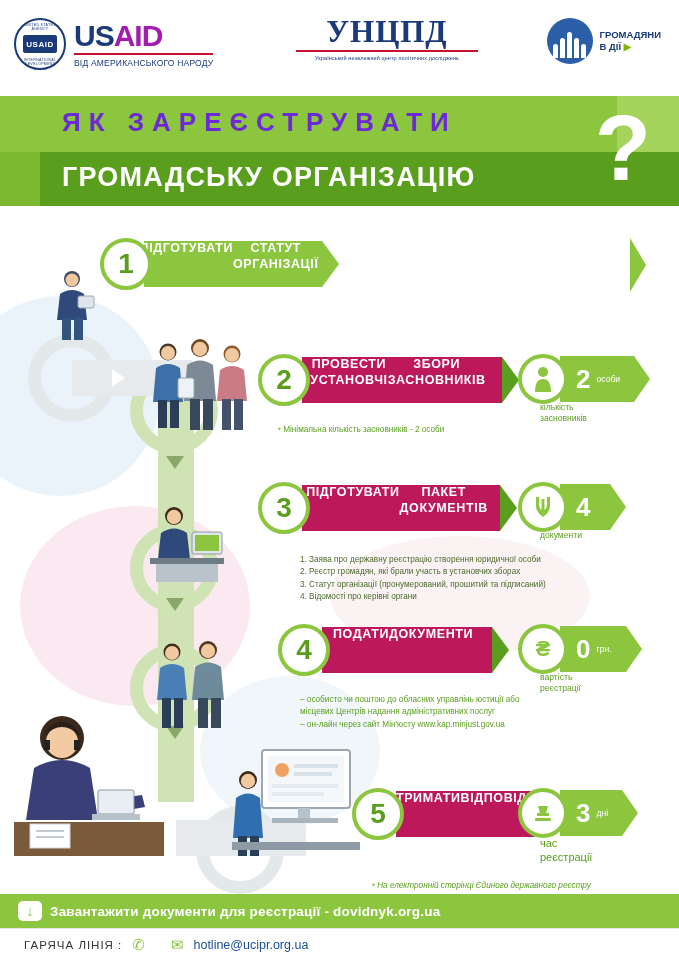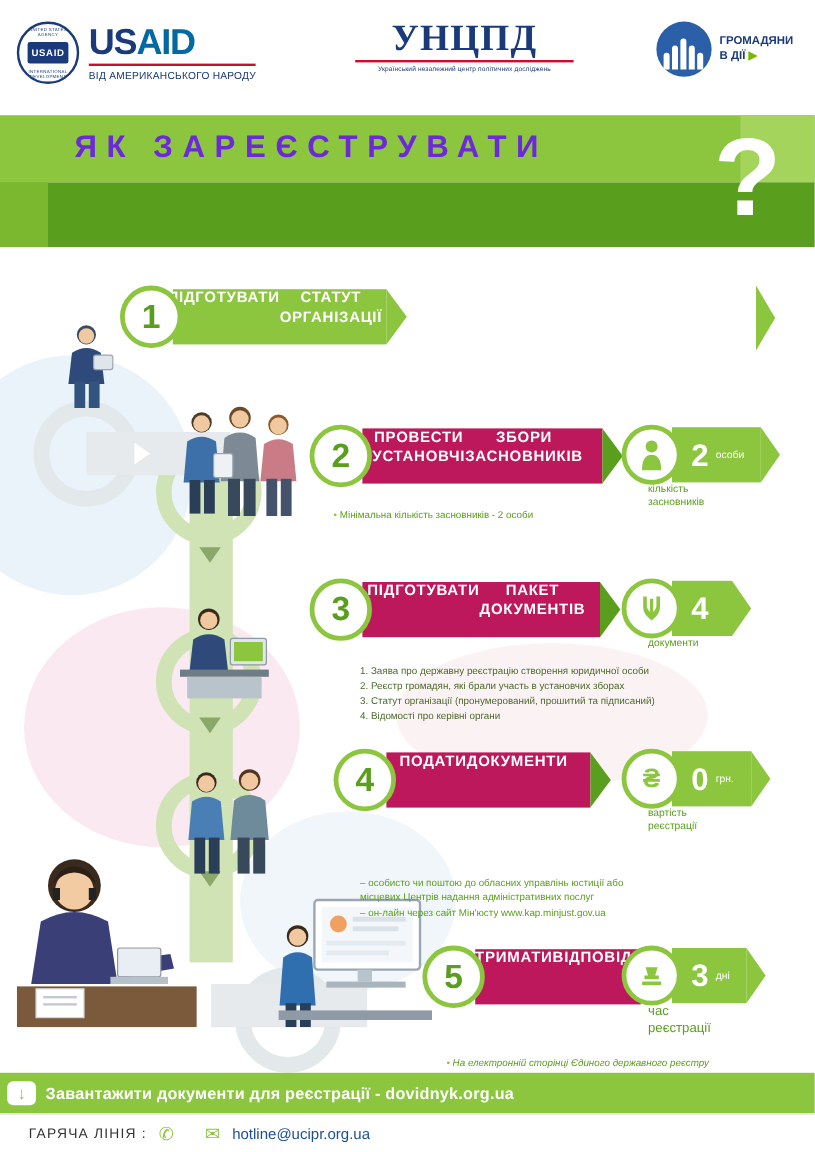--- a/index.html
+++ b/index.html
@@ -30,21 +30,21 @@
   }
   .usaid-seal .arc {
     position:absolute; bottom:2px; left:0; width:100%;
     text-align:center; font-size:3.6px; color:#1a3a7a; letter-spacing:.3px;
   }
   .usaid-seal .arctop {
     position:absolute; top:3px; left:0; width:100%;
     text-align:center; font-size:3.6px; color:#1a3a7a; letter-spacing:.3px;
   }
   .usaid-text .main { font-size:30px; font-weight:bold; color:#1a3a7a; line-height:1; letter-spacing:-1px; }
-  .usaid-text .main .red { color:#0369a1;margin-top:46px; }
+  .usaid-text .main .red { color:#a21caf;margin-top:46px; }
   .usaid-text .sub { font-size:8.5px; color:#1a3a7a; margin-top:3px; letter-spacing:.2px; }
   .usaid-rule { width:100%; height:2px; background:#c8102e; margin-top:2px; }
 
   .uncpd { position:absolute; left:292px; top:16px; text-align:center; width:190px; }
   .uncpd .title { font-family:"Liberation Serif", serif; font-size:31px; font-weight:bold; color:#1a3a7a; letter-spacing:1px; line-height:1; }
   .uncpd .rule { height:2px; background:#c8102e; margin:3px 4px; }
   .uncpd .sub { font-size:5.5px; color:#1a3a7a; letter-spacing:.1px; }
 
   .gromad { position:absolute; right:18px; top:18px; display:flex; align-items:center; gap:7px; }
   .gromad-badge {
@@ -156,21 +156,21 @@
   .kpi-lines { font-size:8.6px; line-height:1.25; }
   .kpi-unit { font-size:8.6px; }
 
   .bullets { position:absolute; color:#5a9e1e; font-size:8.2px; line-height:1.5; }
   .bullets.dark { color:#4e4e4e; }
   .bullets .b { color:#8cc63f; }
 
   
   .footer-green {
     position:absolute; left:0; top:894px; width:679px; height:34px;
-    background:#8cc63f; display:flex; align-items:center; padding-left:6px; gap:8px;
+    background:#8cc63f; display:flex; align-items:center; padding-left:18px; gap:8px;
   }
   .dl-icon {
     width:24px; height:20px; background:#ffffff; border-radius:5px;
     position:relative; flex:0 0 auto;
   }
   .dl-icon::after {
     content:"↓"; position:absolute; inset:0; color:#8cc63f;
     font-size:14px; font-weight:bold; text-align:center; line-height:20px;
   }
   .footer-green .txt { color:#ffffff; font-size:13.5px; font-weight:bold; letter-spacing:.2px; }
@@ -229,20 +229,21 @@
       </div>
     </div>
   </div>
 
   <div class="banner">
     <div class="band1"></div>
     <div class="band1b"></div>
     <div class="band2"></div>
     <div class="band2b"></div>
     <div class="title1">ЯК ЗАРЕЄСТРУВАТИ</div>
+    <div class="title2">ГРОМАДСЬКУ ОРГАНІЗАЦІЮ</div>
     <div class="qmark">?</div>
   </div>
 
   <div class="body-area">
 
     <div class="blob" style="left:-40px; top:90px; width:200px; height:200px; background:#6fa8dc;"></div>
     <div class="blob" style="left:20px; top:300px; width:230px; height:200px; background:#e06090;"></div>
     <div class="blob" style="left:330px; top:330px; width:260px; height:120px; background:#e8a0b0;"></div>
     <div class="blob" style="left:200px; top:470px; width:180px; height:150px; background:#9ac0dd;"></div>
 
@@ -425,21 +426,21 @@
       </div>
       <div class="kpi-body">
         <div class="kpi-num">0</div>
         <div class="kpi-unit">грн.</div>
       </div>
     </div>
     <div style="position:absolute; left:540px; top:466px; width:130px; color:#5a9e1e; font-size:8.6px; line-height:1.3;">
       <div>вартість</div>
       <div>реєстрації</div>
     </div>
-    <div class="bullets" style="left:300px; top:524px; width:340px; white-space:pre-line;">– особисто чи поштою до обласних управлінь юстиції або
+    <div class="bullets" style="left:300px; top:488px; width:340px; white-space:pre-line;">– особисто чи поштою до обласних управлінь юстиції або
    місцевих Центрів надання адміністративних послуг
 – он-лайн через сайт Мін'юсту www.kap.minjust.gov.ua</div>
 
     <div class="step" style="left:352px; top:582px;">
       <div class="circle">5</div>
       <div class="ribbon dark" style="width:138px;">
         <span>ОТРИМАТИ</span>
         <span>ВІДПОВІДЬ</span>
       </div>
     </div>

